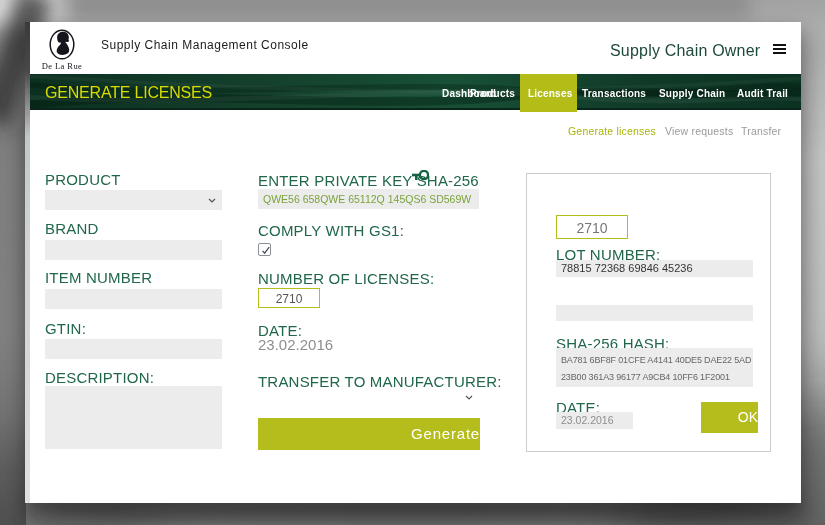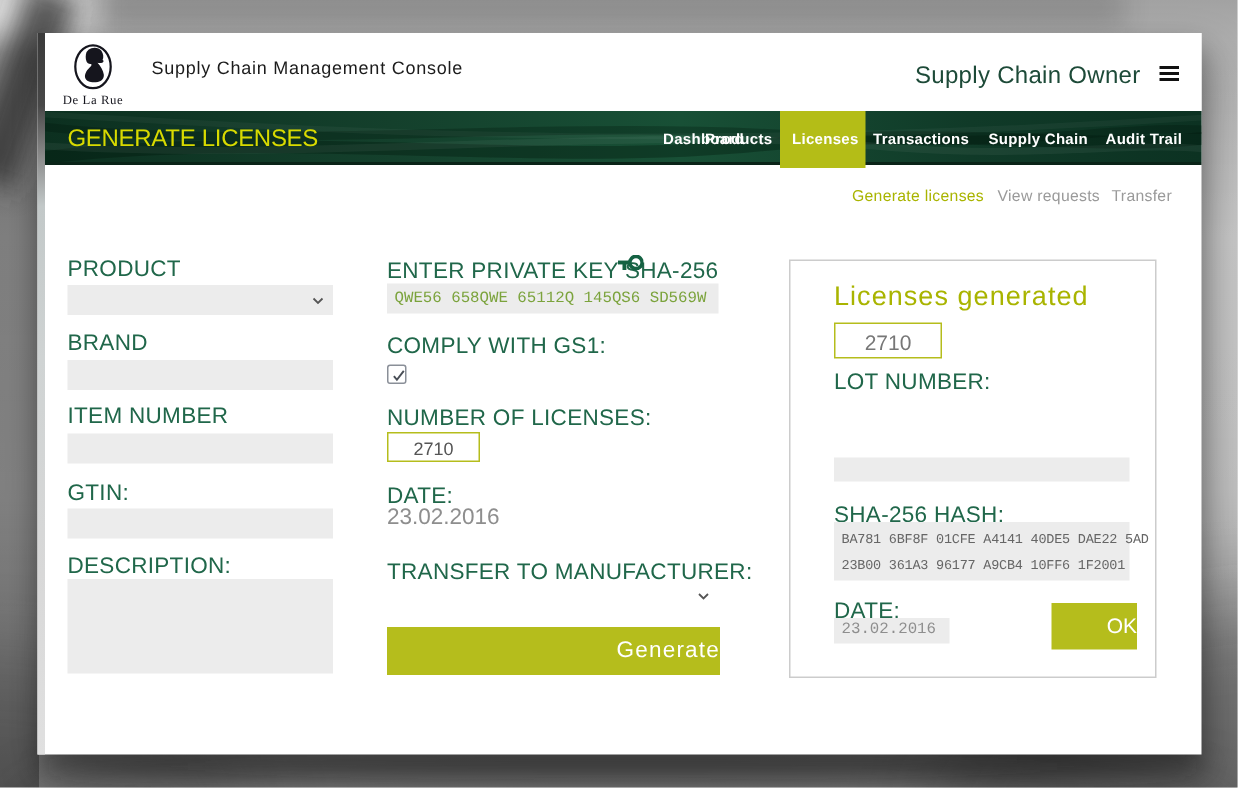--- a/index.html
+++ b/index.html
@@ -38,21 +38,21 @@
     letter-spacing:-0.2px; font-weight:normal;
   }
   .navitem { position:absolute; top:14px; font-size:10px; color:#fff; font-weight:bold; letter-spacing:0.2px; }
   #tab-active {
     position:absolute; left:490px; top:0; width:57px; height:38px; background:#b4bd17;
   }
   
   .sublink { position:absolute; font-size:10.5px; letter-spacing:0.2px; }
   
   .lab { position:absolute; font-size:15px; color:#20674a; letter-spacing:0.2px; }
-  .field { position:absolute; background:#ececec;font-family:Liberation Mono, monospace; }
+  .field { position:absolute; background:#ececec; }
   .chev { position:absolute; width:8px; height:5px; }
   
   .btn { position:absolute; background:#b5bd1c; color:#fff; text-align:right; }
 </style>
 </head>
 <body>
 <svg id="bg" viewBox="0 0 825 525">
   <defs>
     <linearGradient id="gv" x1="0" y1="0" x2="0" y2="1">
       <stop offset="0" stop-color="#a2a2a2"></stop>
@@ -172,22 +172,22 @@
   <div style="position:absolute; left:233px; top:266px; width:62px; height:20px; border:1px solid #b5bd1c; color:#555; font-size:12px; line-height:20px; text-align:center;">2710</div>
   <div class="lab" style="left:233px; top:300px;">DATE:</div>
   <div style="position:absolute; left:233px; top:314px; color:#8e8e8e; font-size:15px;">23.02.2016</div>
   <div class="lab" style="left:233px; top:351px;">TRANSFER TO MANUFACTURER:</div>
   <svg class="chev" style="left:440px; top:373px;" viewBox="0 0 8 5">
       <path d="M1 1 L4 4 L7 1" stroke="#555" stroke-width="1.2" fill="none"></path>
     </svg>
   <div class="btn" style="left:233px; top:396px; width:222px; height:32px; font-size:15px; line-height:32px; letter-spacing:0.8px;">Generate</div>
 
   <div style="position:absolute; left:501px; top:151px; width:245px; height:279px; border:1px solid #cccccc;"></div>
-  <div style="position:absolute; left:531px; top:165px; font-size:18px; color:#a9b400; letter-spacing:0.7px;">Licenses generated</div>
   <div style="position:absolute; left:531px; top:193px; width:72px; height:24px; border:1px solid #b5bd1c; color:#777; font-size:14px; line-height:24px; text-align:center;">2710</div>
   <div class="lab" style="left:531px; top:224px;">LOT NUMBER:</div>
+  <div class="field" style="left:531px; top:238px; width:197px; height:17px; color:#333; font-size:11px; line-height:17px; padding-left:5px;">78815 72368 69846 45236</div>
   <div class="field" style="left:531px; top:283px; width:197px; height:16px;"></div>
   <div class="lab" style="left:531px; top:313px;">SHA-256 HASH:</div>
   <div class="field" style="left:531px; top:326px; width:197px; height:39px; color:#666; font-size:9px; letter-spacing:-0.15px; line-height:17.5px; padding:3.5px 0 0 5px; white-space:nowrap;">BA781 6BF8F 01CFE A4141 40DE5 DAE22 5AD<br>23B00 361A3 96177 A9CB4 10FF6 1F2001</div>
   <div class="lab" style="left:531px; top:377px;">DATE:</div>
   <div class="field" style="left:531px; top:390px; width:77px; height:17px; color:#8e8e8e; font-size:10.5px; line-height:17px; padding-left:5px;">23.02.2016</div>
   <div class="btn" style="left:676px; top:380px; width:57px; height:31px; font-size:14px; line-height:31px;">OK</div>
 </div>
 
 </body></html>

